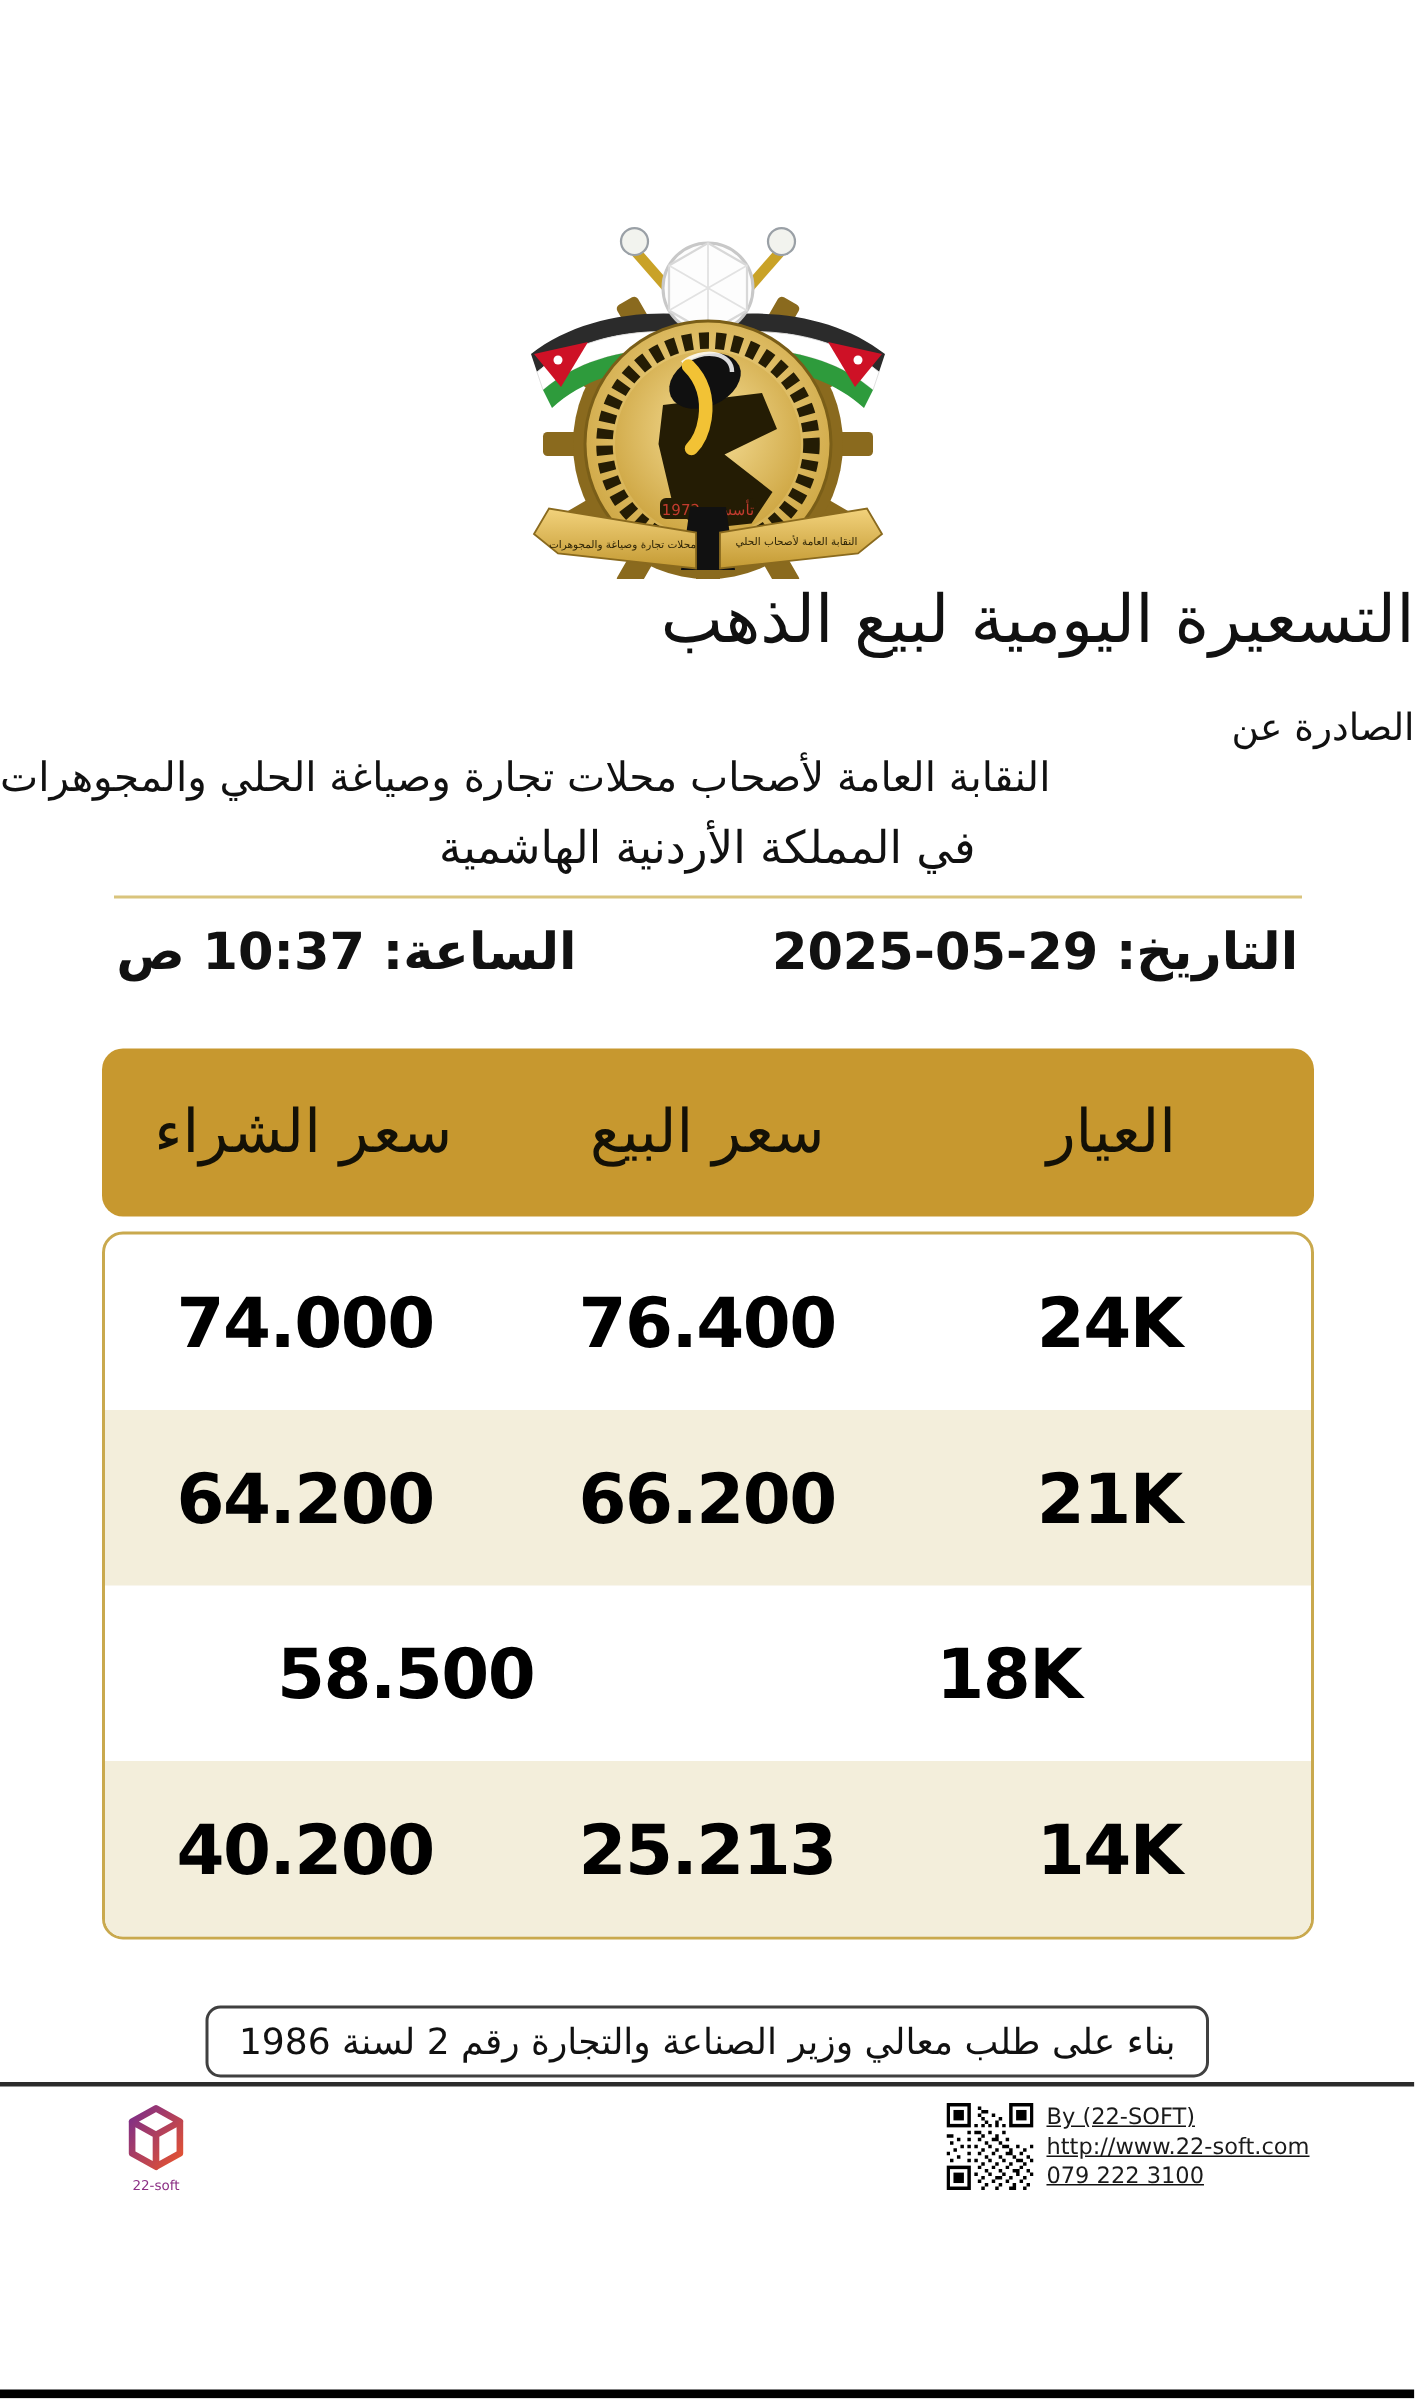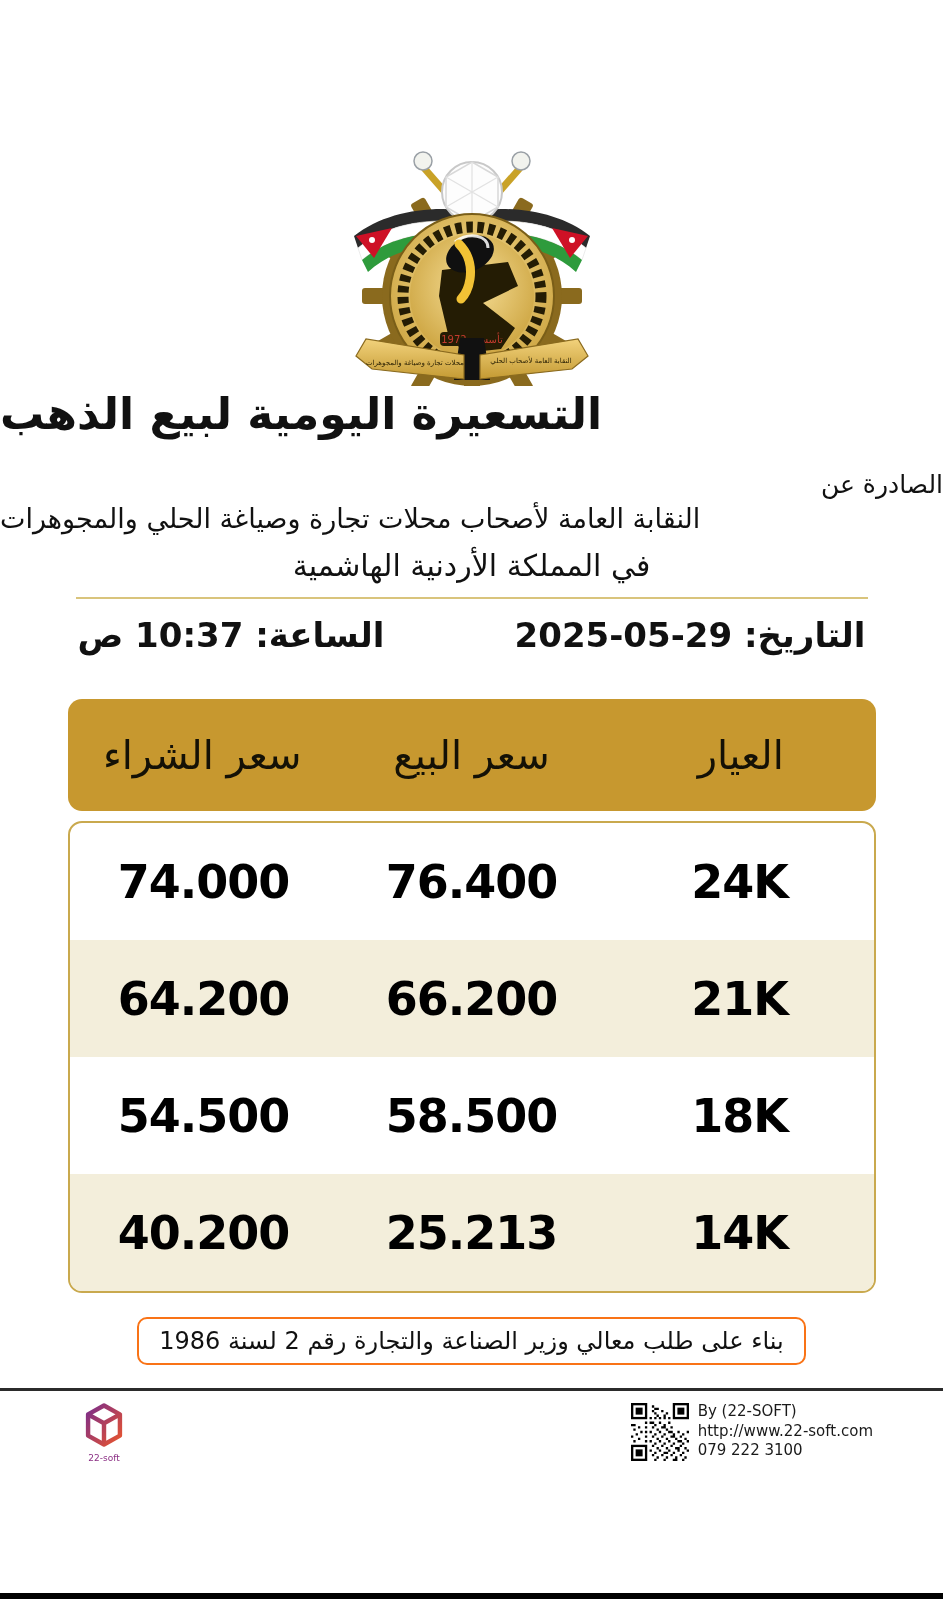--- a/index.html
+++ b/index.html
@@ -4,46 +4,46 @@
 <style>
   html,body{margin:0;padding:0;background:#ffffff;}
   .page{
     position:relative;width:943px;height:1599px;margin:0 auto;background:#fff;
     font-family:"DejaVu Sans", sans-serif;color:#111;overflow:hidden;
   }
   
   .emblem-wrap{padding-top:136px;text-align:center;}
   .emblem-wrap svg{display:block;margin:0 auto;}
   
-  .title{text-align:left;font-size:44px;font-weight:700;line-height:1.25;margin-top:0;}
+  .title{text-align:right;font-size:44px;font-weight:400;line-height:1.25;margin-top:0;}
   .issued{font-size:25px;margin-top:10px;}
   .issuer{text-align:left;font-size:27px;margin-top:4px;}
   .kingdom{text-align:center;font-size:30px;margin-top:14px;}
   .goldline{border:none;border-top:2px solid #D9C47C;width:792px;margin:14px auto 0;}
   
   .datetime-row{direction:rtl;display:flex;justify-content:space-between;align-items:center;
     width:788px;margin:16px auto 0;font-size:34px;font-weight:700;}
   
   .gold-table{direction:rtl;width:808px;margin:44px auto 0;}
   .thead{background:#C7982F;border-radius:14px;display:flex;height:112px;align-items:center;}
   .thead .cell{flex:1;text-align:center;font-size:40px;font-weight:400;color:#141106;}
   .tbody{margin-top:10px;border:2px solid #C9A94E;border-radius:14px;overflow:hidden;background:#fff;}
   .trow{display:flex;height:117px;align-items:center;}
   .trow.alt{background:#F3EEDB;}
   .trow .cell{flex:1;text-align:center;font-size:46px;font-weight:700;letter-spacing:-1px;color:#000000;}
   
-  .footnote{direction:rtl;width:fit-content;margin:24px auto 0;border:2px solid #f97316;
+  .footnote{direction:rtl;width:fit-content;margin:44px auto 0;border:2px solid #404040;
     border-radius:10px;padding:8px 20px;font-size:24px;}
   
   .bottom-line{position:absolute;top:1388px;left:0;width:943px;border-top:3px solid #2B2B2B;}
   .credits{position:absolute;top:1398px;left:0;width:943px;box-sizing:border-box;
     direction:ltr;display:flex;justify-content:space-between;align-items:flex-start;padding:4px 70px 0 74px;}
   .softlogo{width:60px;text-align:center;}
   .softlogo-label{font-size:9px;color:#8B2F84;margin-top:1px;}
-  .qrblock{display:flex;gap:9px;align-items:flex-end;}
+  .qrblock{display:flex;gap:9px;align-items:flex-start;text-decoration:underline;}
   .qrtext{font-size:15px;line-height:1.3;color:#1a1a1a;}
   .qrtext .url{color:#1a1a1a;text-decoration:none;}
   .bottom-bar{position:absolute;bottom:0;left:0;width:943px;height:6px;background:#000;}
 </style>
 </head>
 <body>
 
 <div class="page">
 
   <div class="emblem-wrap">
@@ -162,21 +162,20 @@
         <div class="cell">74.000</div>
       </div>
       <div class="trow alt">
         <div class="cell">21K</div>
         <div class="cell">66.200</div>
         <div class="cell">64.200</div>
       </div>
       <div class="trow">
         <div class="cell">18K</div>
         <div class="cell">58.500</div>
-        <div class="cell">54.500</div>
       </div>
       <div class="trow alt">
         <div class="cell">14K</div>
         <div class="cell">25.213</div>
         <div class="cell">40.200</div>
       </div>
     </div>
   </div>
 
   <div class="footnote">بناء على طلب معالي وزير الصناعة والتجارة  رقم 2 لسنة 1986</div>

